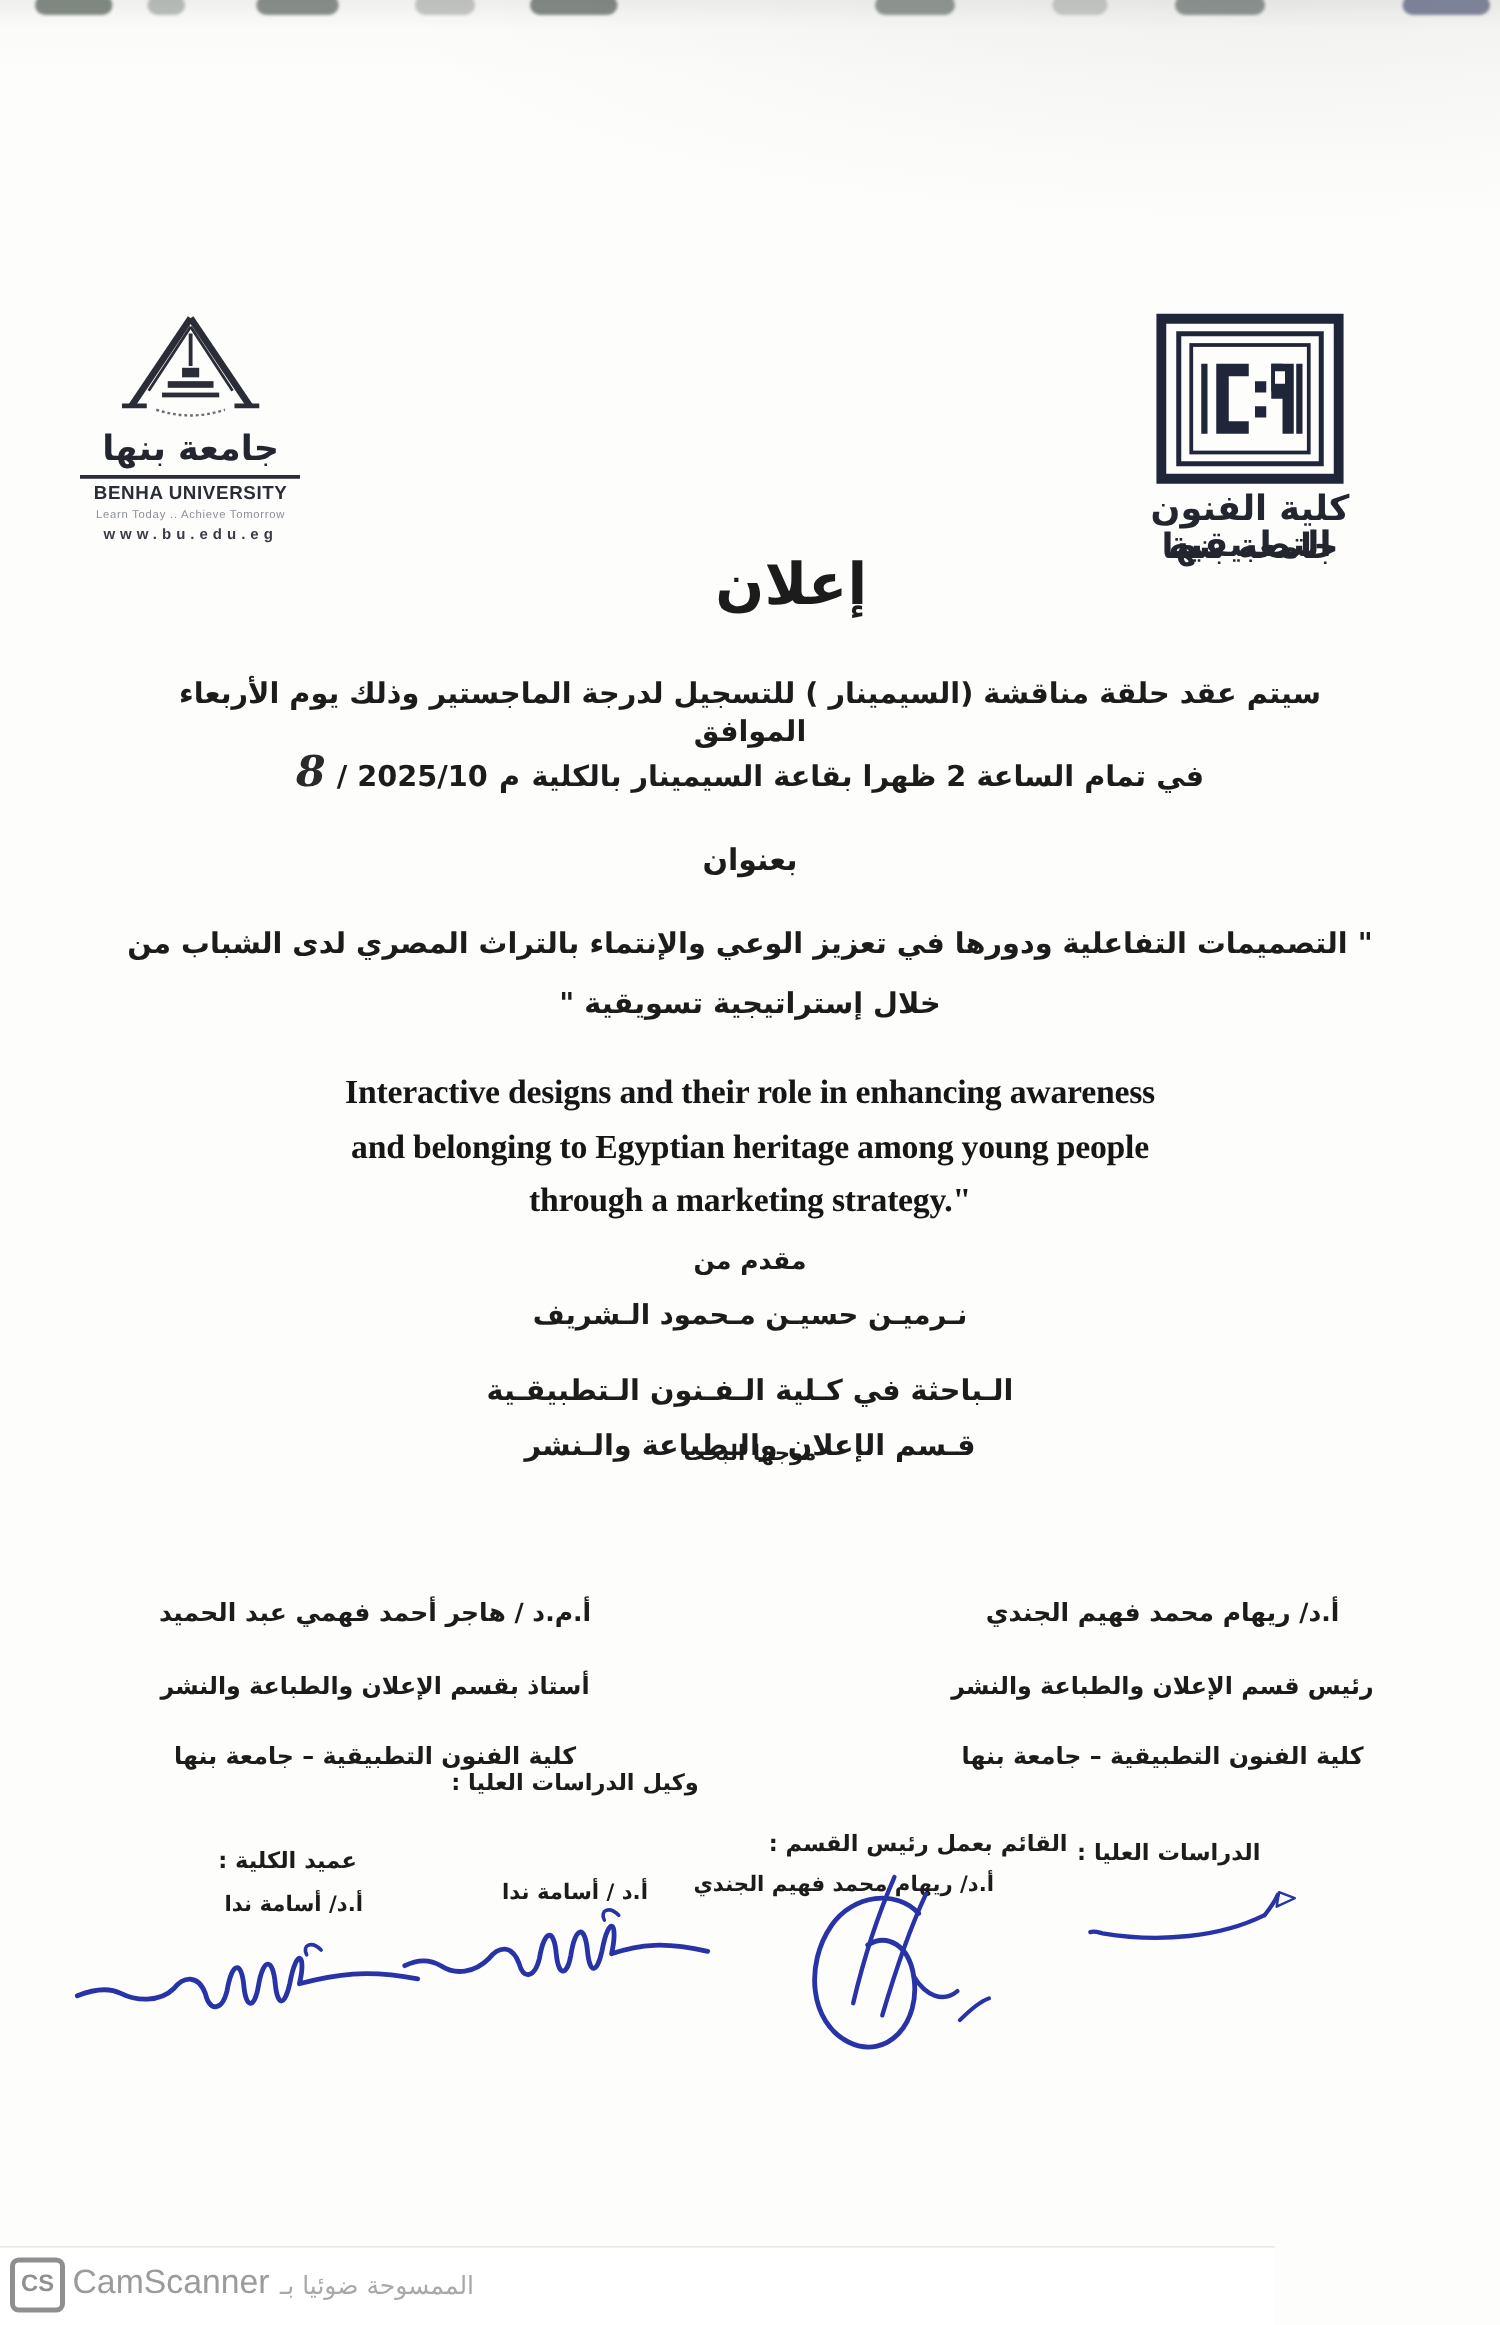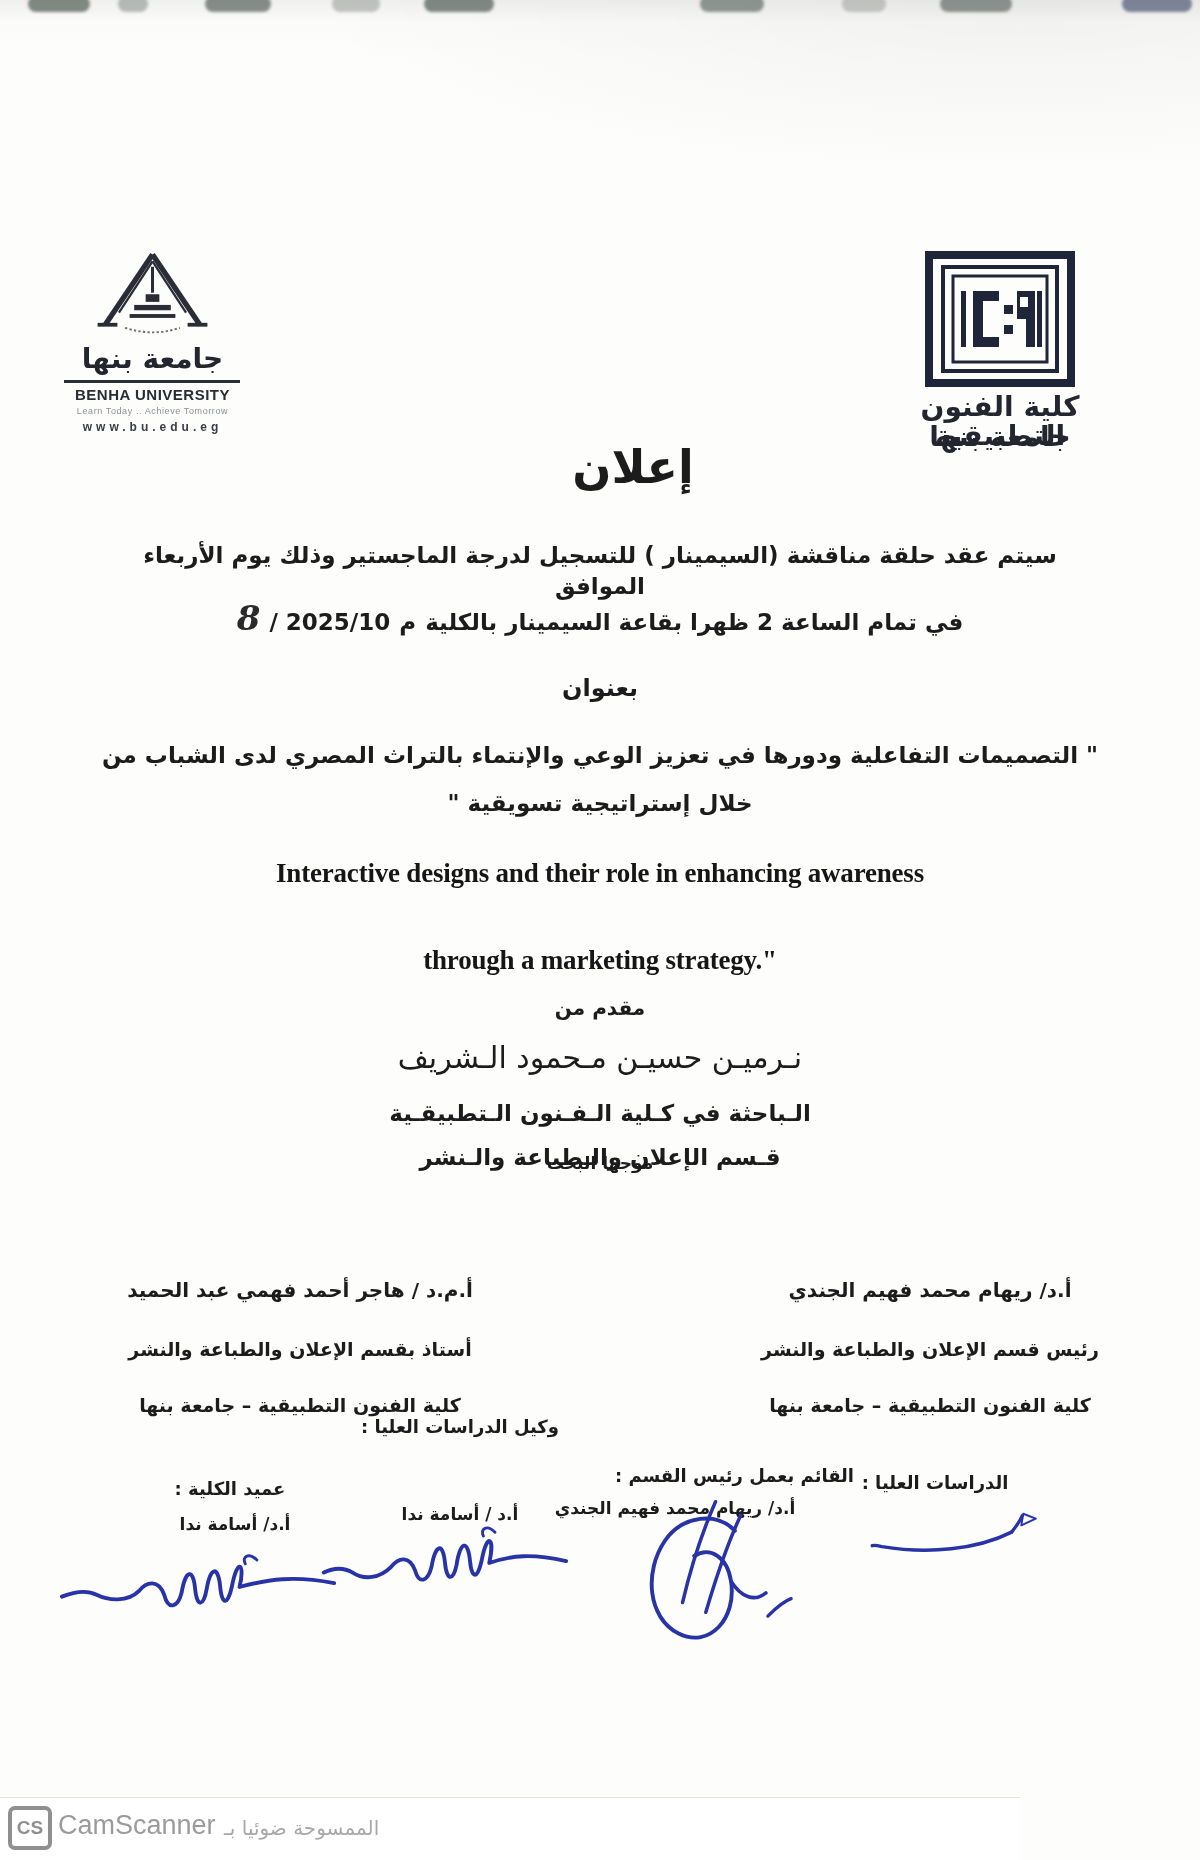--- a/index.html
+++ b/index.html
@@ -27,21 +27,21 @@
 
   .fac-text{font-size:28px;font-weight:bold;color:#23262e;line-height:29px;}
 
   .heading{font-size:46px;font-weight:bold;}
   .body-ar{font-size:23px;font-weight:bold;line-height:1.35;}
   .dateline{display:flex;justify-content:center;align-items:baseline;gap:9px;direction:ltr;}
   .hand8{font-family:"DejaVu Serif",serif;font-style:italic;font-size:34px;font-weight:bold;color:#2a2a2a;}
 
   .title-en{font-family:"Liberation Serif","DejaVu Serif",serif;font-weight:bold;font-size:27px;letter-spacing:-0.2px;color:#161616;}
 
-  .name-big{font-size:30px;font-weight:normal;letter-spacing:2px;}
+  .name-big{font-size:22px;font-weight:bold;letter-spacing:2px;}
   .researcher-line{font-size:23px;font-weight:bold;letter-spacing:1px;}
 
   .sup-line{font-size:19px;font-weight:bold;}
   .sig-label{font-size:18px;font-weight:bold;}
   .sig-name{font-size:17px;font-weight:bold;}
 
   svg.sig{overflow:visible;}
   svg.sig path{fill:none;stroke:#2733a6;stroke-linecap:round;stroke-linejoin:round;}
 
   
@@ -124,20 +124,21 @@
     <span class="body-ar">م</span>
     <span class="body-ar" dir="rtl">في تمام الساعة 2 ظهرا بقاعة السيمينار بالكلية</span>
   </div>
 
   <div class="abs ctr body-ar" style="left:0;top:672px;width:1200px;font-size:24px;" dir="rtl">بعنوان</div>
 
   <div class="abs ctr body-ar" style="left:60px;top:740px;width:1080px;" dir="rtl">" التصميمات التفاعلية ودورها في تعزيز الوعي والإنتماء بالتراث المصري لدى الشباب من</div>
   <div class="abs ctr body-ar" style="left:60px;top:788px;width:1080px;" dir="rtl">خلال إستراتيجية تسويقية "</div>
 
   <div class="abs ctr title-en" style="left:95px;top:858px;width:1010px;">Interactive designs and their role in enhancing awareness</div>
+  <div class="abs ctr title-en" style="left:95px;top:902px;width:1010px;">and belonging to Egyptian heritage among young people</div>
   <div class="abs ctr title-en" style="left:95px;top:945px;width:1010px;">through a marketing strategy."</div>
 
   <div class="abs ctr body-ar" style="left:0;top:995px;width:1200px;font-size:20px;" dir="rtl">مقدم من</div>
 
   <div class="abs ctr name-big" style="left:0;top:1040px;width:1200px;" dir="rtl">نـرميـن حسيـن مـحمود الـشريف</div>
   <div class="abs ctr researcher-line" style="left:0;top:1100px;width:1200px;" dir="rtl">الـباحثة في كـلية الـفـنون الـتطبيقـية</div>
   <div class="abs ctr researcher-line" style="left:0;top:1144px;width:1200px;" dir="rtl">قـسم الإعلان والـطباعة والـنشر</div>
 
   <div class="abs ctr body-ar" style="left:0;top:1152px;width:1200px;font-size:17px;" dir="rtl">موجها البحث</div>
 

